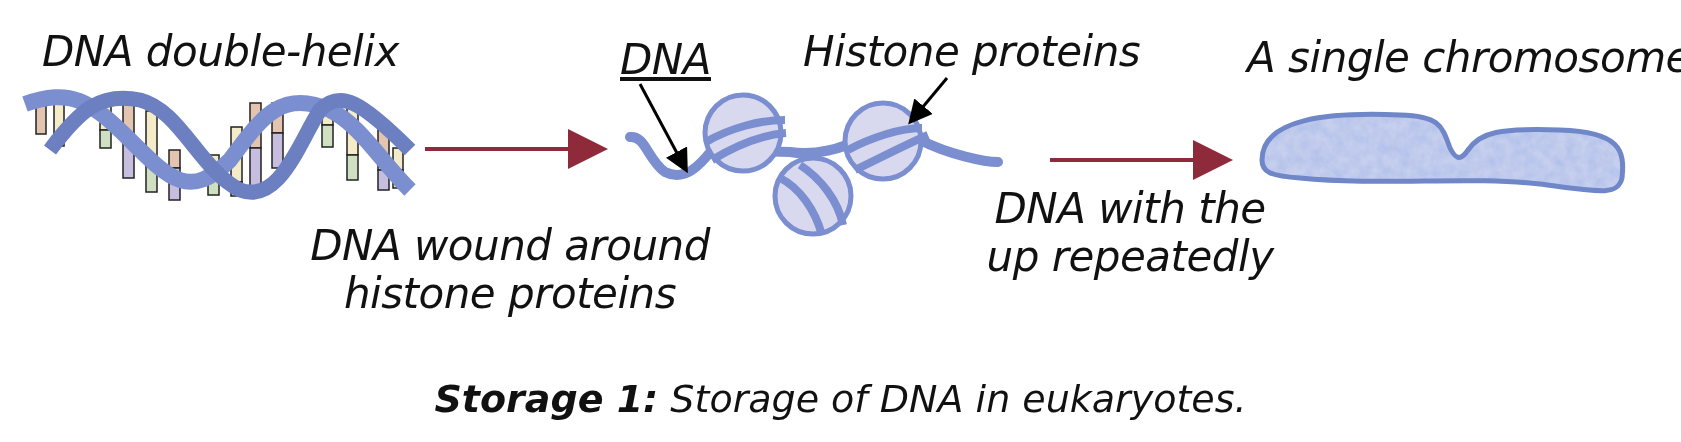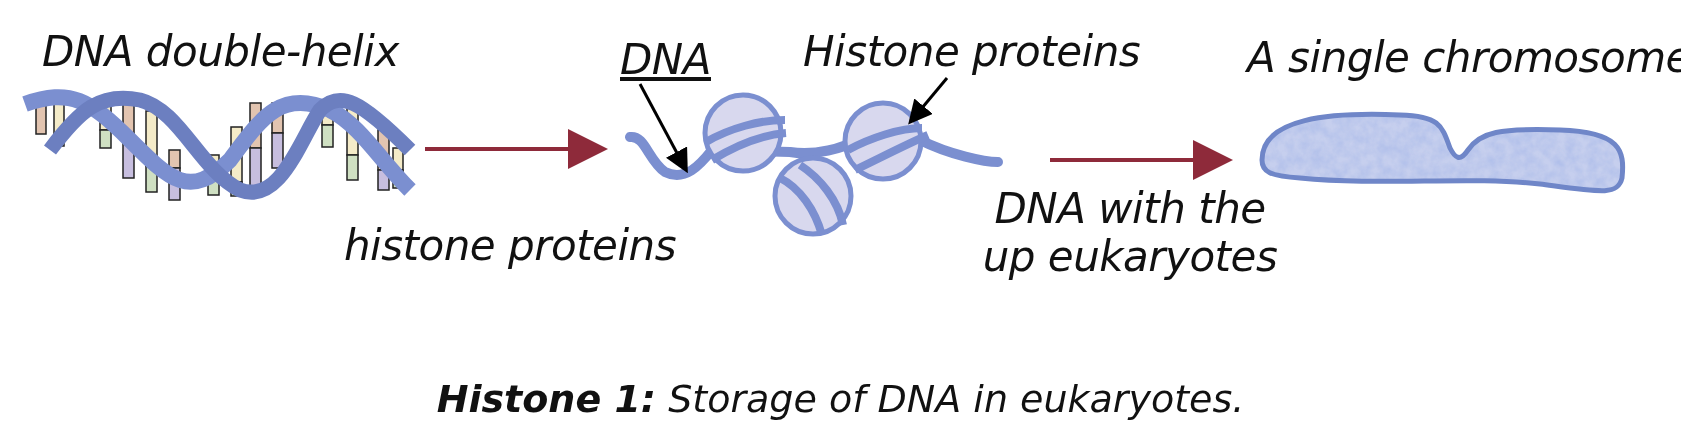--- a/index.html
+++ b/index.html
@@ -96,21 +96,22 @@
     <path d="M1262,160 C1262,118 1330,112 1400,115 C1440,116 1442,126 1450,148 C1455,158 1460,162 1468,150 C1480,132 1500,128 1560,130 C1620,132 1625,150 1622,178 C1618,196 1600,192 1540,184 C1470,176 1380,186 1300,178 C1270,176 1262,172 1262,160 z" fill="none" stroke="#6f86c8" stroke-width="5"></path>
   </g>
 </svg>
 
 <div class="lbl" style="left:42px; top:28px;">DNA double-helix</div>
 <div class="lbl" style="left:620px; top:36px;text-decoration:underline;">DNA</div>
 <div class="lbl" style="left:803px; top:28px;">Histone proteins</div>
 <div class="lbl" style="left:1247px; top:34px;text-align:center;">A single chromosome</div>
 
 <div class="lbl center" style="left:300px; top:222px; width:420px;">
+  <div>DNA wound around</div>
   <div>histone proteins</div>
 </div>
 
 <div class="lbl center" style="left:960px; top:185px; width:340px;">
   <div>DNA with the</div>
-  <div>up eukaryotes</div>
+  <div>up repeatedly</div>
 </div>
 
-<div class="caption"><span class="fig">Histone 1:</span><span class="txt"> Storage of DNA in eukaryotes.</span></div>
+<div class="caption"><span class="fig">Storage 1:</span><span class="txt"> Storage of DNA in eukaryotes.</span></div>
 
 </body></html>

